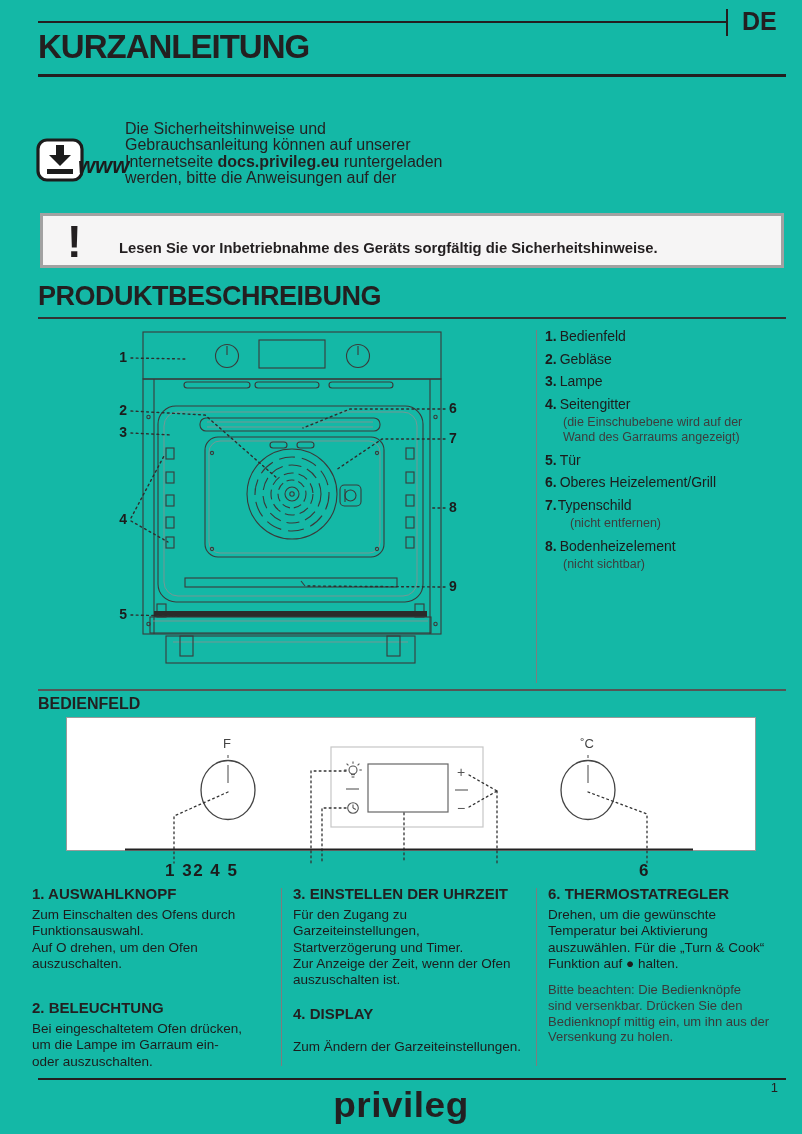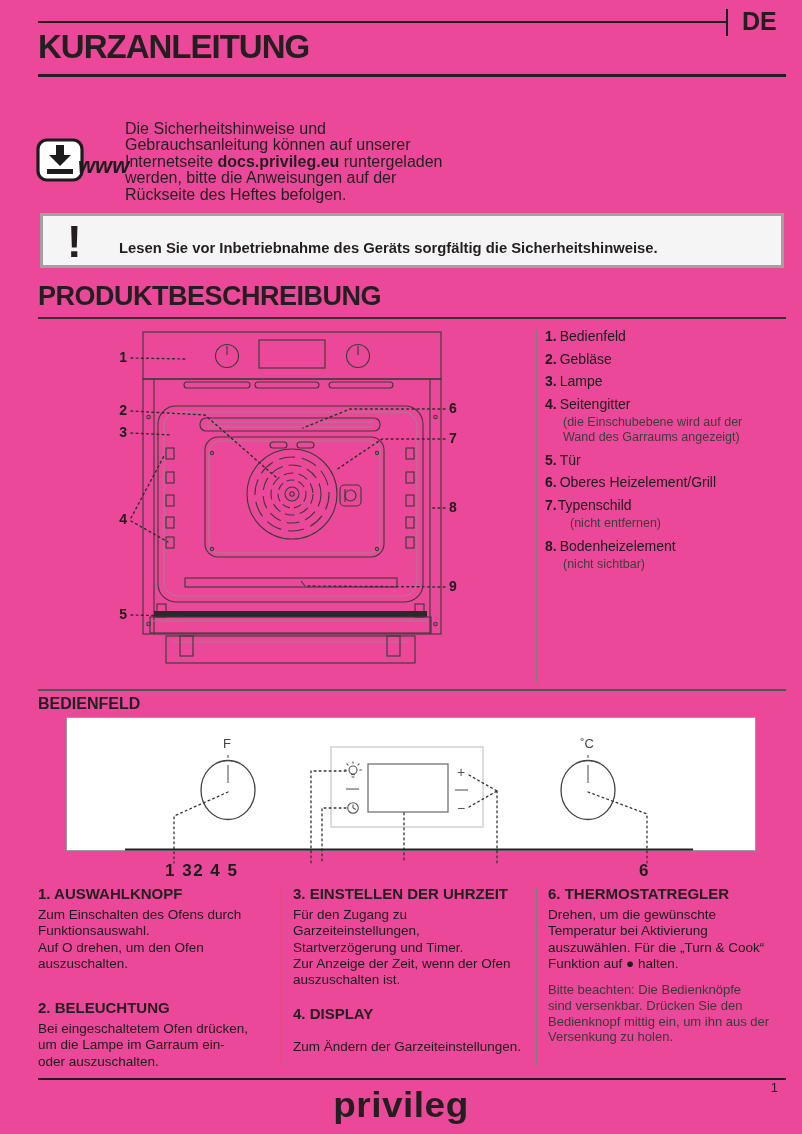--- a/index.html
+++ b/index.html
@@ -1,16 +1,16 @@
 <!DOCTYPE html>
 <html><head>
 <meta charset="utf-8">
 <style>
   html,body{margin:0;padding:0;background:#fff;}
-  .page{position:relative;width:802px;height:1134px;background:#ec4899;overflow:hidden;
+  .page{position:relative;width:802px;height:1134px;background:#14b8a6;overflow:hidden;
         font-family:"Liberation Sans",sans-serif;color:#231f20;}
   .abs{position:absolute;}
   .rule{position:absolute;background:#231f20;}
   .h-title{font-weight:800;letter-spacing:-1px;font-size:33px;line-height:1;}
   .h-section{font-weight:800;letter-spacing:-0.5px;font-size:27px;line-height:1;}
   .h-sub{font-weight:800;font-size:16px;line-height:1;}
   .de-tag{font-weight:800;font-size:25px;line-height:1;}
   .dl-text{font-size:16px;line-height:16.4px;color:#231f20;}
   .warn-box{position:absolute;left:40px;top:213px;width:744px;height:55px;box-sizing:border-box;
             border:3px solid #a2a2a2;background:#f6f5f5;}
@@ -61,21 +61,20 @@
     <rect x="22" y="11" width="8" height="11" fill="#1c1c1c"></rect>
     <polygon points="15,21 37,21 26,32" fill="#1c1c1c"></polygon>
     <rect x="13" y="35" width="26" height="5" fill="#1c1c1c"></rect>
     <text x="44" y="39" font-size="22" font-style="italic" font-weight="800" fill="#1c1c1c" font-family="Liberation Sans, sans-serif">www</text>
   </svg>
   <div class="abs dl-text" style="left:125px;top:121px;width:345px;">
     <div>Die Sicherheitshinweise und</div>
     <div>Gebrauchsanleitung können auf unserer</div>
     <div><span>Internetseite </span><b>docs.privileg.eu</b><span> runtergeladen</span></div>
     <div>werden, bitte die Anweisungen auf der</div>
-    <div>Rückseite des Heftes befolgen.</div>
   </div>
 
   <div class="warn-box">
     <div class="warn-bang">!</div>
     <div class="warn-text">Lesen Sie vor Inbetriebnahme des Geräts sorgfältig die Sicherheitshinweise.</div>
   </div>
 
   <div class="abs h-section" style="left:38px;top:283px;">PRODUKTBESCHREIBUNG</div>
   <div class="rule" style="left:38px;top:317px;width:748px;height:2px;background:#333;"></div>
 
@@ -265,21 +264,21 @@
       <polyline class="pld" points="522,75 581,97 581,146"></polyline>
     </g>
     <line x1="59" y1="132.5" x2="627" y2="132.5" stroke="#222" stroke-width="2"></line>
     <text class="pnum" x="99" y="159">1 32 4 5</text>
     <text class="pnum" x="573" y="159">6</text>
   </svg>
 
   <div class="vsep" style="left:281px;top:888px;height:178px;"></div>
   <div class="vsep" style="left:536px;top:888px;height:178px;"></div>
 
-  <div class="fcol" style="left:38px;width:236px;">
+  <div class="fcol" style="left:32px;width:236px;">
     <div class="ftitle">1. AUSWAHLKNOPF</div>
     <div class="bl">Zum Einschalten des Ofens durch</div>
     <div class="bl">Funktionsauswahl.</div>
     <div class="bl">Auf O drehen, um den Ofen</div>
     <div class="bl">auszuschalten.</div>
     <div class="gap2"></div>
     <div class="ftitle">2. BELEUCHTUNG</div>
     <div class="bl">Bei eingeschaltetem Ofen drücken,</div>
     <div class="bl">um die Lampe im Garraum ein-</div>
     <div class="bl">oder auszuschalten.</div>

